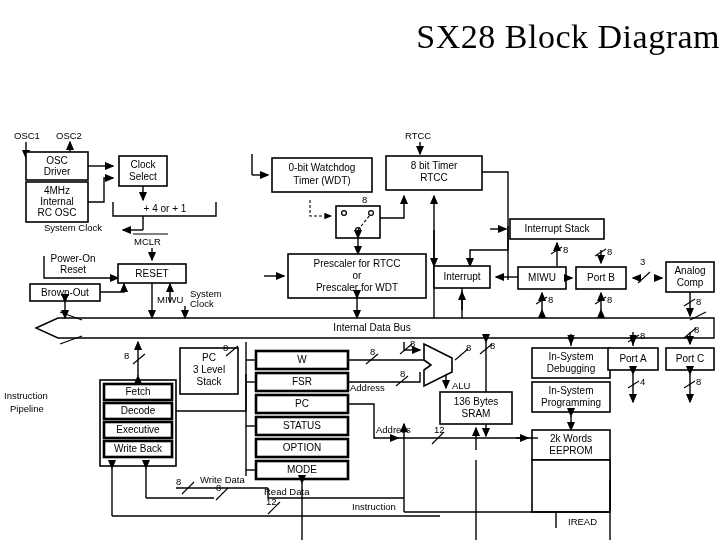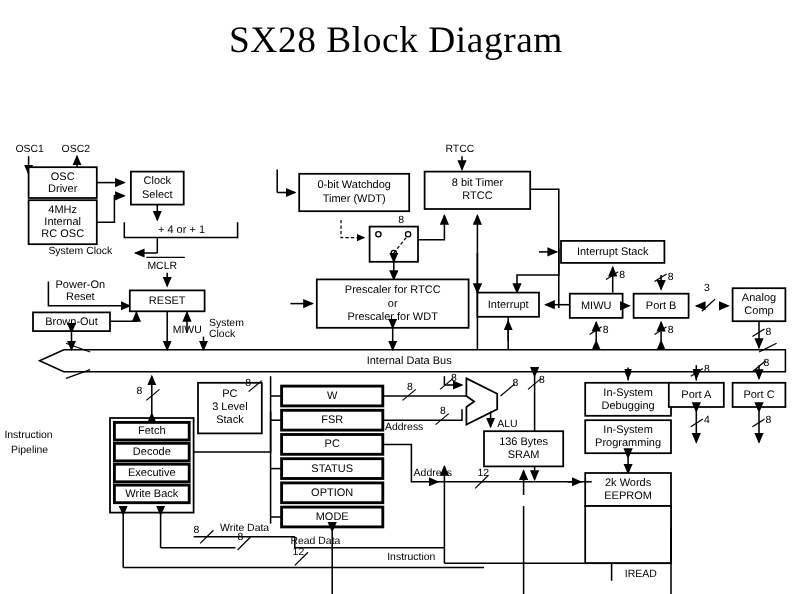--- a/index.html
+++ b/index.html
@@ -13,21 +13,21 @@
     height: 540px;
     background: #ffffff;
     overflow: hidden;
     font-family: "Liberation Sans", sans-serif;
   }
   #title {
     position: absolute;
     left: 0;
     top: 18px;
     width: 720px;
-    text-align: center;
+    text-align: right;
     font-family: "Liberation Serif", serif;
     font-size: 34px;
     color: #000000;
     letter-spacing: 0.5px;
   }
   #diagram {
     position: absolute;
     left: 0;
     top: 120px;
     width: 720px;

